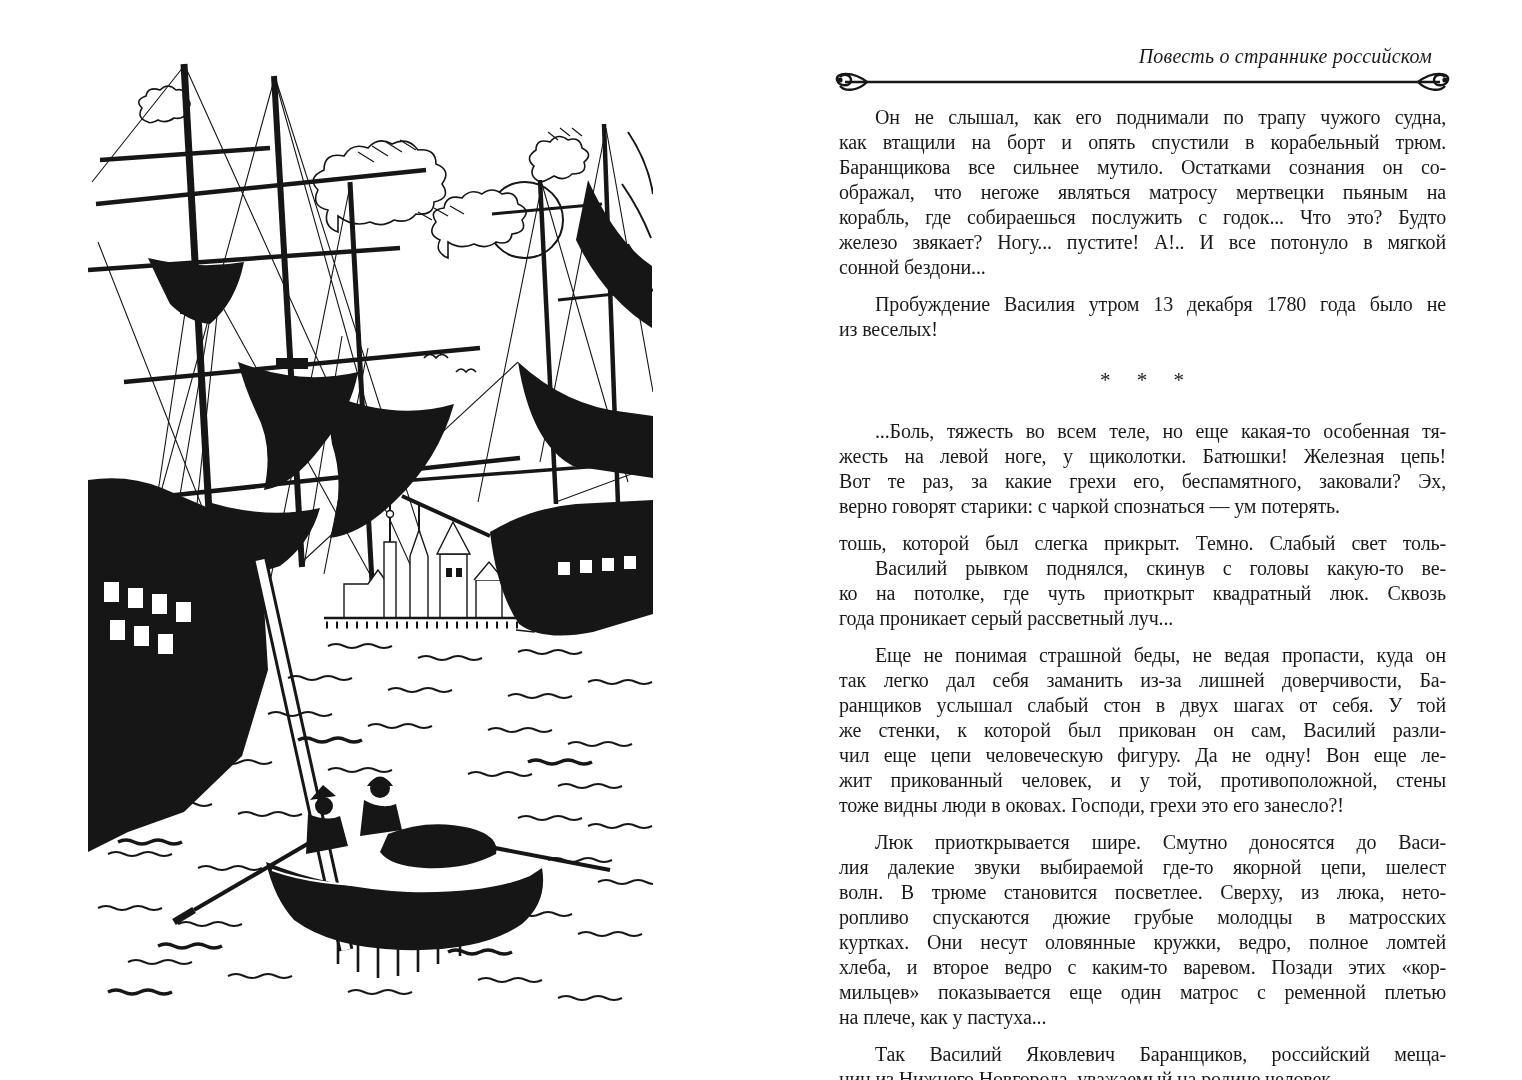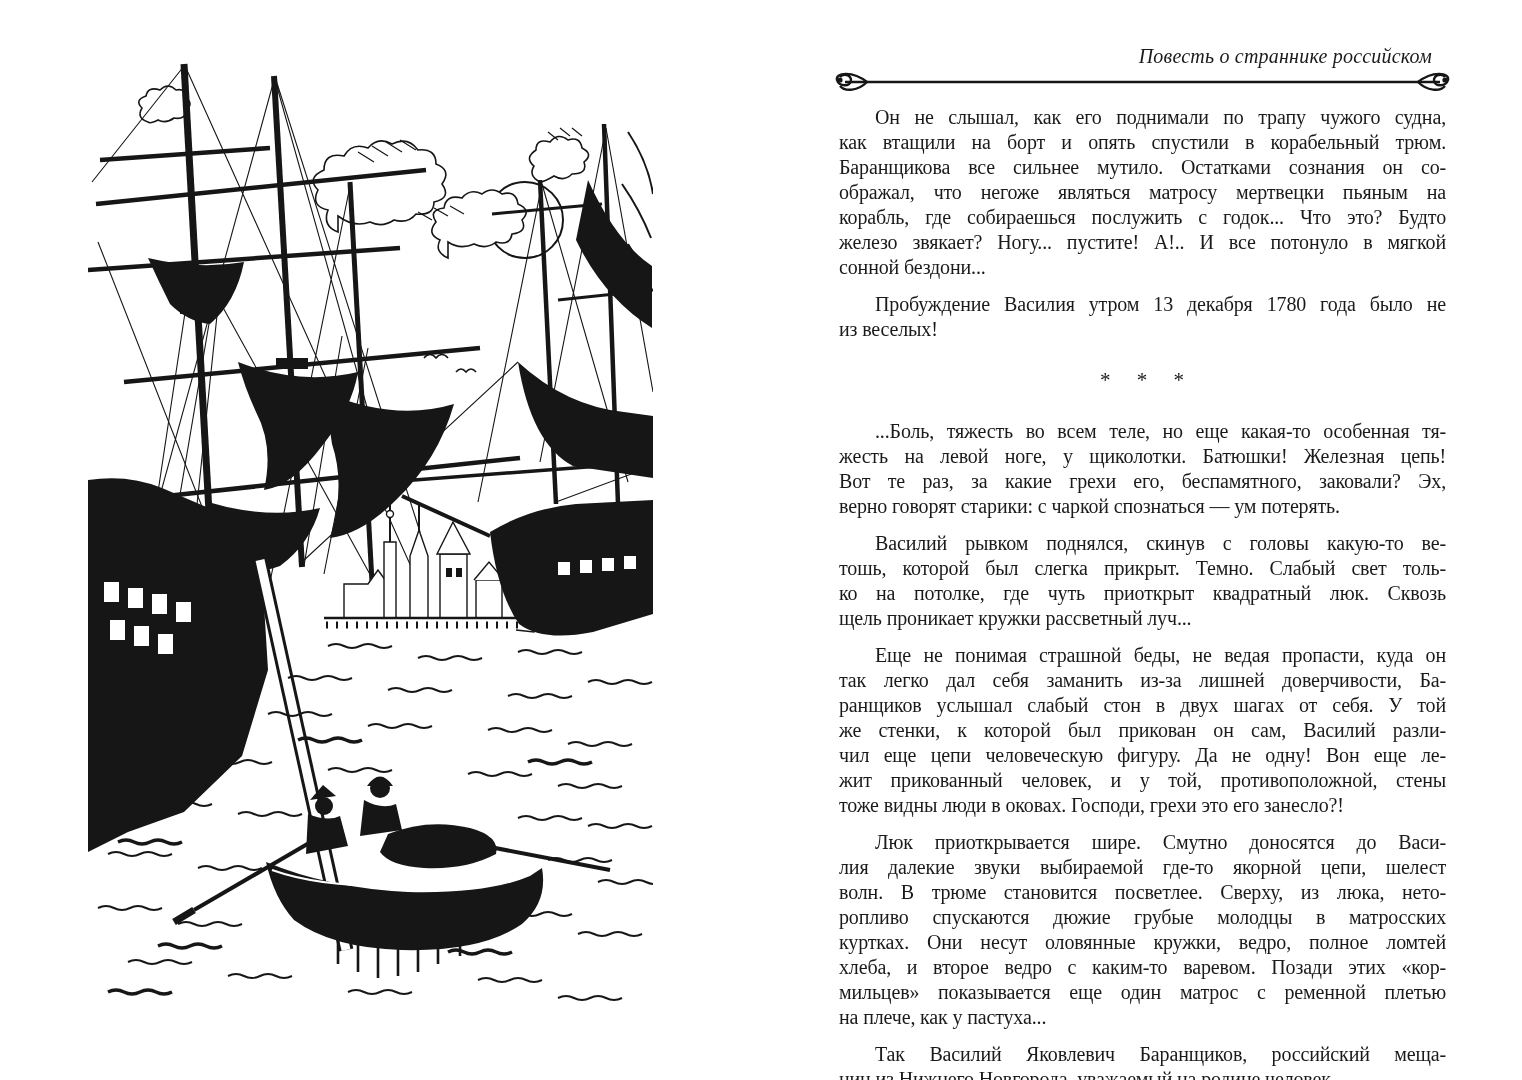--- a/index.html
+++ b/index.html
@@ -244,24 +244,24 @@
           <div class="line">из веселых!</div>
         </div>
         <div class="separator">* * *</div>
         <div class="para">
           <div class="line first just">...Боль, тяжесть во всем теле, но еще какая-то особенная тя-</div>
           <div class="line just">жесть на левой ноге, у щиколотки. Батюшки! Железная цепь!</div>
           <div class="line just">Вот те раз, за какие грехи его, беспамятного, заковали? Эх,</div>
           <div class="line">верно говорят старики: с чаркой спознаться — ум потерять.</div>
         </div>
         <div class="para">
+          <div class="line just">тошь, которой был слегка прикрыт. Темно. Слабый свет толь-</div>
           <div class="line first just">Василий рывком поднялся, скинув с головы какую-то ве-</div>
-          <div class="line just">тошь, которой был слегка прикрыт. Темно. Слабый свет толь-</div>
           <div class="line just">ко на потолке, где чуть приоткрыт квадратный люк. Сквозь</div>
-          <div class="line">щель проникает кружки рассветный луч...</div>
+          <div class="line">года проникает серый рассветный луч...</div>
         </div>
         <div class="para">
           <div class="line first just">Еще не понимая страшной беды, не ведая пропасти, куда он</div>
           <div class="line just">так легко дал себя заманить из-за лишней доверчивости, Ба-</div>
           <div class="line just">ранщиков услышал слабый стон в двух шагах от себя. У той</div>
           <div class="line just">же стенки, к которой был прикован он сам, Василий разли-</div>
           <div class="line just">чил еще цепи человеческую фигуру. Да не одну! Вон еще ле-</div>
           <div class="line just">жит прикованный человек, и у той, противоположной, стены</div>
           <div class="line">тоже видны люди в оковах. Господи, грехи это его занесло?!</div>
         </div>

